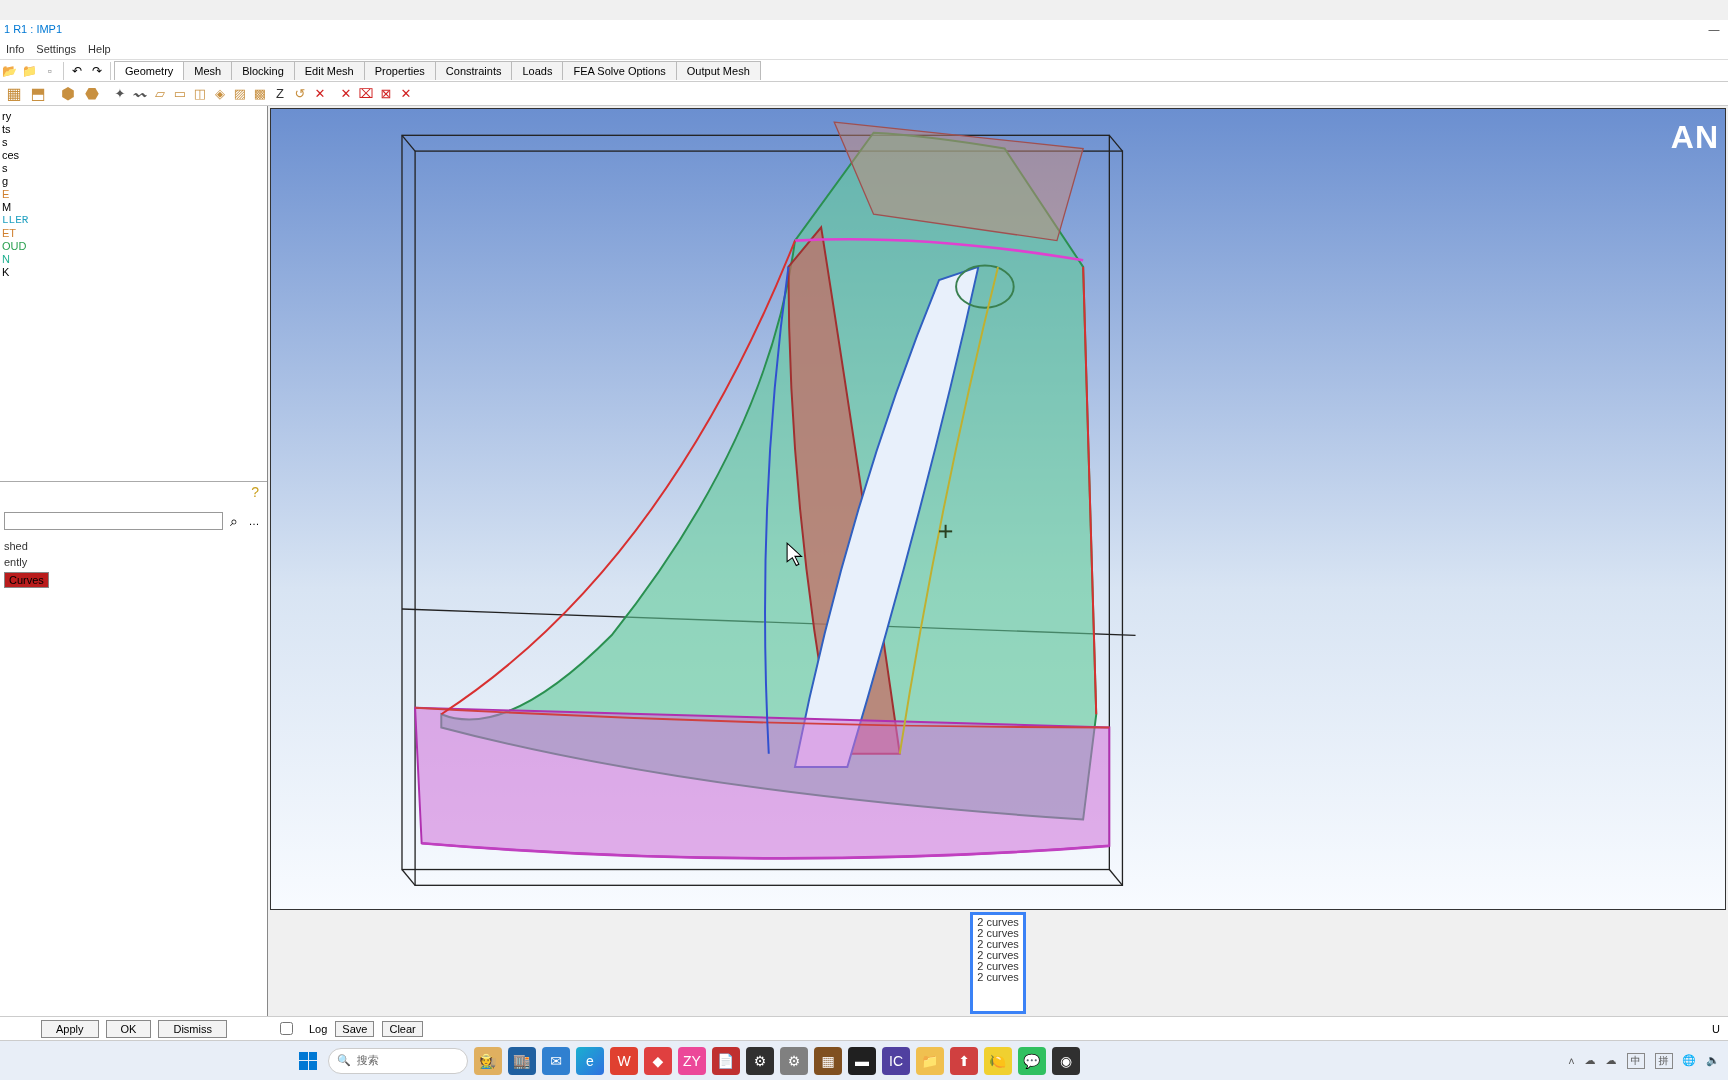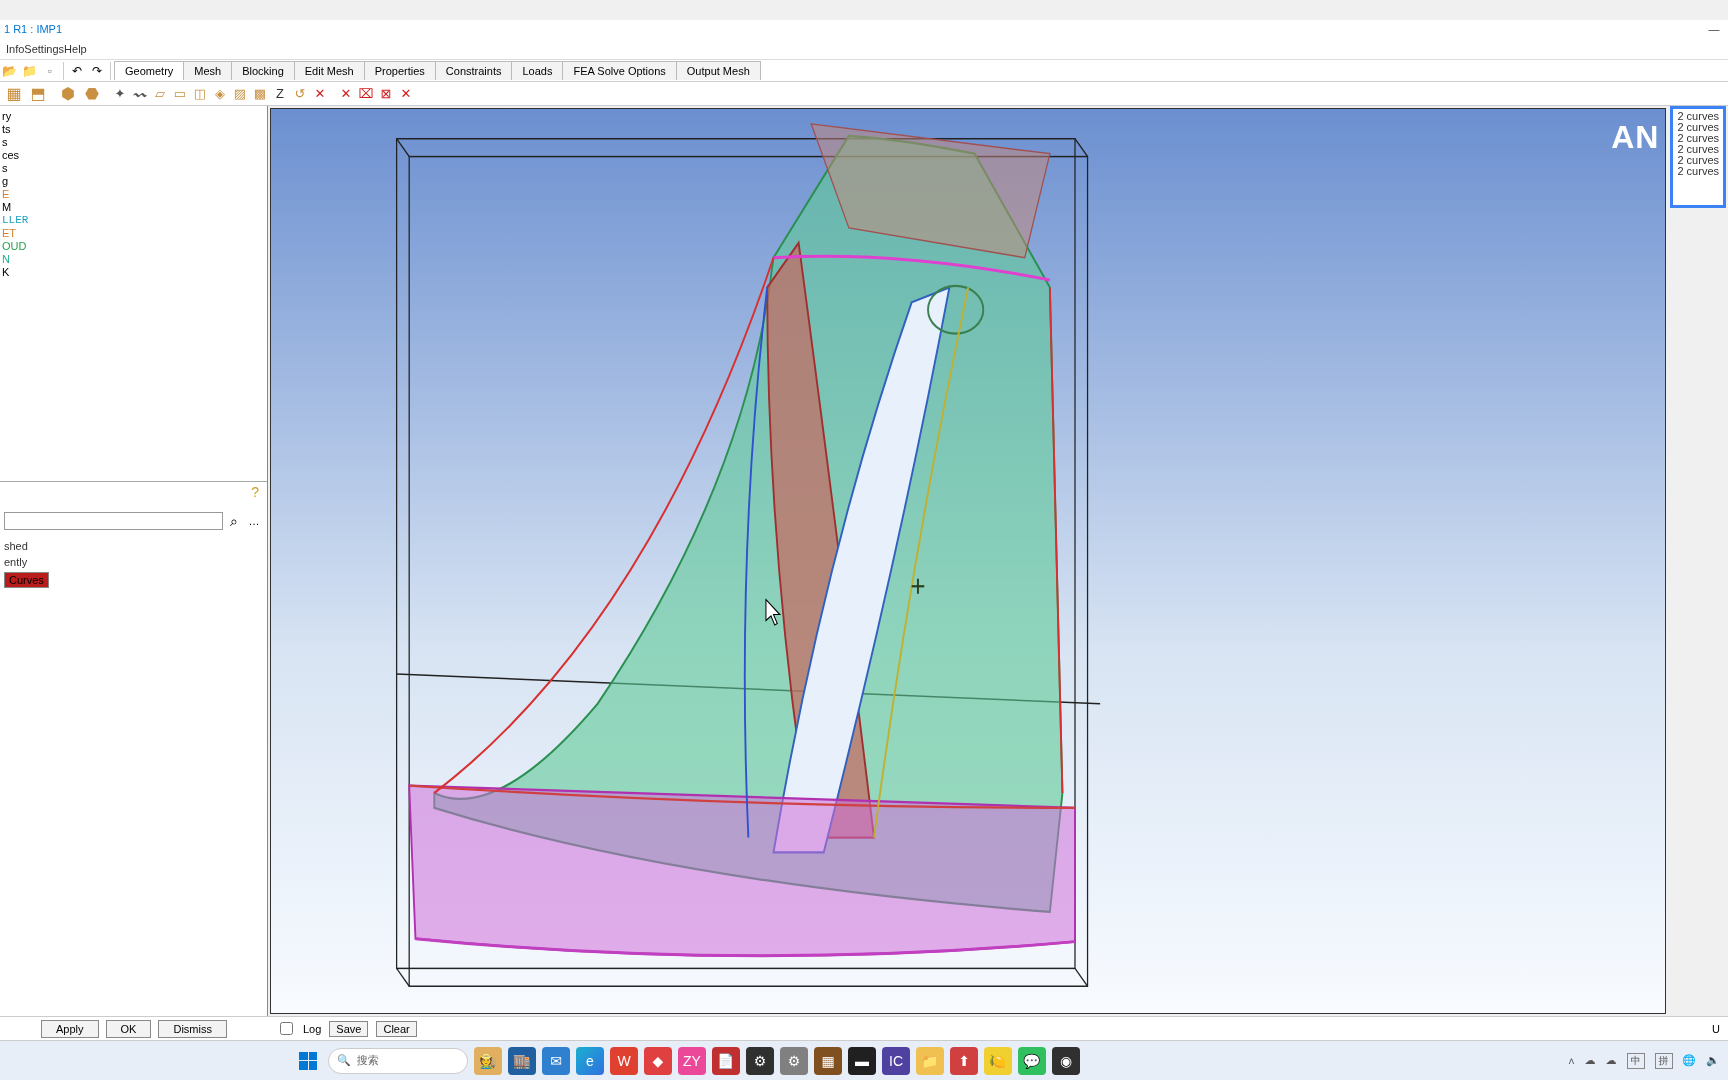--- a/index.html
+++ b/index.html
@@ -4,21 +4,21 @@
 <style>
 * { margin: 0; padding: 0; box-sizing: border-box; font-family: "Segoe UI", Tahoma, sans-serif; font-size: 11px; }
 body { width: 1728px; height: 1080px; overflow: hidden; background: #f0f0f0; display: flex; flex-direction: column; }
 
 
 .titlebar { height: 18px; background: #fff; display: flex; align-items: center; padding: 0 4px; color: #0078d4; font-size: 11px; margin-top: 20px; }
 .titlebar .spacer { flex: 1; }
 .titlebar .min-icon { width: 20px; text-align: center; color: #333; }
 
 
-.menubar { height: 22px; background: #fff; display: flex; align-items: center; padding: 0 6px; border-bottom: 1px solid #ddd; }
+.menubar { height: 22px; background: #fff; display: flex; align-items: center; padding: 0 6px; gap: 12px; border-bottom: 1px solid #ddd; }
 .menubar .mi { color: #333; cursor: pointer; }
 
 
 .toolbar-row1 { height: 22px; background: #fff; display: flex; align-items: center; border-bottom: 1px solid #ccc; }
 .toolbar-row1 .icon-btn { width: 18px; height: 18px; margin: 0 1px; display: inline-flex; align-items: center; justify-content: center; font-size: 12px; }
 .toolbar-row1 .sep { width: 1px; height: 18px; background: #ccc; margin: 0 3px; }
 .toolbar-row1 .tab { padding: 3px 10px; border: 1px solid #bbb; border-bottom: none; margin-right: -1px; background: #f3f3f3; cursor: pointer; }
 .toolbar-row1 .tab.active { background: #fff; }
 
 .toolbar-row2 { height: 24px; background: #fff; display: flex; align-items: center; border-bottom: 1px solid #ccc; padding-left: 2px; }
@@ -41,34 +41,34 @@
 .props-area { flex: 1; padding: 6px 4px; background: #fff; position: relative; }
 .props-area .help-icon { position: absolute; right: 8px; top: 2px; color: #caa020; font-size: 14px; }
 .props-area .search-row { display: flex; align-items: center; margin-top: 24px; margin-bottom: 10px; }
 .props-area .search-row input { flex: 1; height: 18px; border: 1px solid #999; }
 .props-area .search-row .sicon { width: 22px; text-align: center; font-size: 14px; }
 .props-area .search-row .dots { width: 18px; text-align: center; }
 .props-area .lbl { display: block; margin: 4px 0; color: #333; }
 .props-area .btn-small { display: inline-block; border: 1px solid #888; padding: 1px 4px; background: #b91c1c; cursor: pointer; }
 
 
-.viewport-col { flex: 1; display: flex; flex-direction: row; min-width: 0; }
+.viewport-col { flex: 1; display: flex; flex-direction: column; min-width: 0; align-items: center; }
 .viewport { flex: 1; position: relative; background: linear-gradient(to bottom, #6b8fd0 0%, #d8e4f3 60%, #f8fbff 100%); border: 1px solid #333; margin: 2px; overflow: hidden; }
 .viewport .brand { position: absolute; right: 6px; top: 10px; color: #fff; font-size: 32px; font-weight: bold; letter-spacing: 1px; }
 .viewport svg { width: 100%; height: 100%; }
 
 
 .console { height: 102px; background: #fff; border: 3px solid #3b82f6; margin: 0 2px 2px 2px; padding: 2px 4px; overflow: hidden; font-size: 11px; line-height: 11px; color: #333; }
 
 
 .bottom-btn-row { height: 24px; background: #fff; display: flex; align-items: center; border-top: 1px solid #ccc; }
 .bottom-btn-row .left-btns { width: 268px; display: flex; justify-content: center; gap: 7px; }
 .bottom-btn-row .btn { border: 1px solid #888; padding: 2px 14px; background: #f3f3f3; cursor: pointer; }
 .bottom-btn-row .right-area { flex: 1; display: flex; align-items: center; padding-left: 12px; gap: 8px; }
-.bottom-btn-row .right-area .cb { display: inline-flex; align-items: center; gap: 10px; }
+.bottom-btn-row .right-area .cb { display: inline-flex; align-items: center; gap: 16px; }
 .bottom-btn-row .right-area .sbtn { border: 1px solid #888; padding: 1px 6px; background: #f3f3f3; cursor: pointer; }
 .bottom-btn-row .right-area .spacer { flex: 1; }
 
 
 .taskbar { height: 40px; background: #e8eef7; border-top: 1px solid #ccc; display: flex; align-items: center; padding: 0 8px; gap: 6px; }
 .taskbar .start { width: 28px; height: 28px; display: flex; align-items: center; justify-content: center; }
 .taskbar .win-logo { width: 18px; height: 18px; display: grid; grid-template-columns: 1fr 1fr; grid-template-rows: 1fr 1fr; gap: 1px; }
 .taskbar .win-logo div { background: #0078d4; }
 .taskbar .search-box { display: flex; align-items: center; background: #fff; border: 1px solid #ccc; border-radius: 14px; height: 26px; width: 140px; padding: 0 8px; gap: 6px; color: #666; }
 .taskbar .tb-icon { width: 28px; height: 28px; border-radius: 4px; display: flex; align-items: center; justify-content: center; font-size: 14px; color: #fff; }

